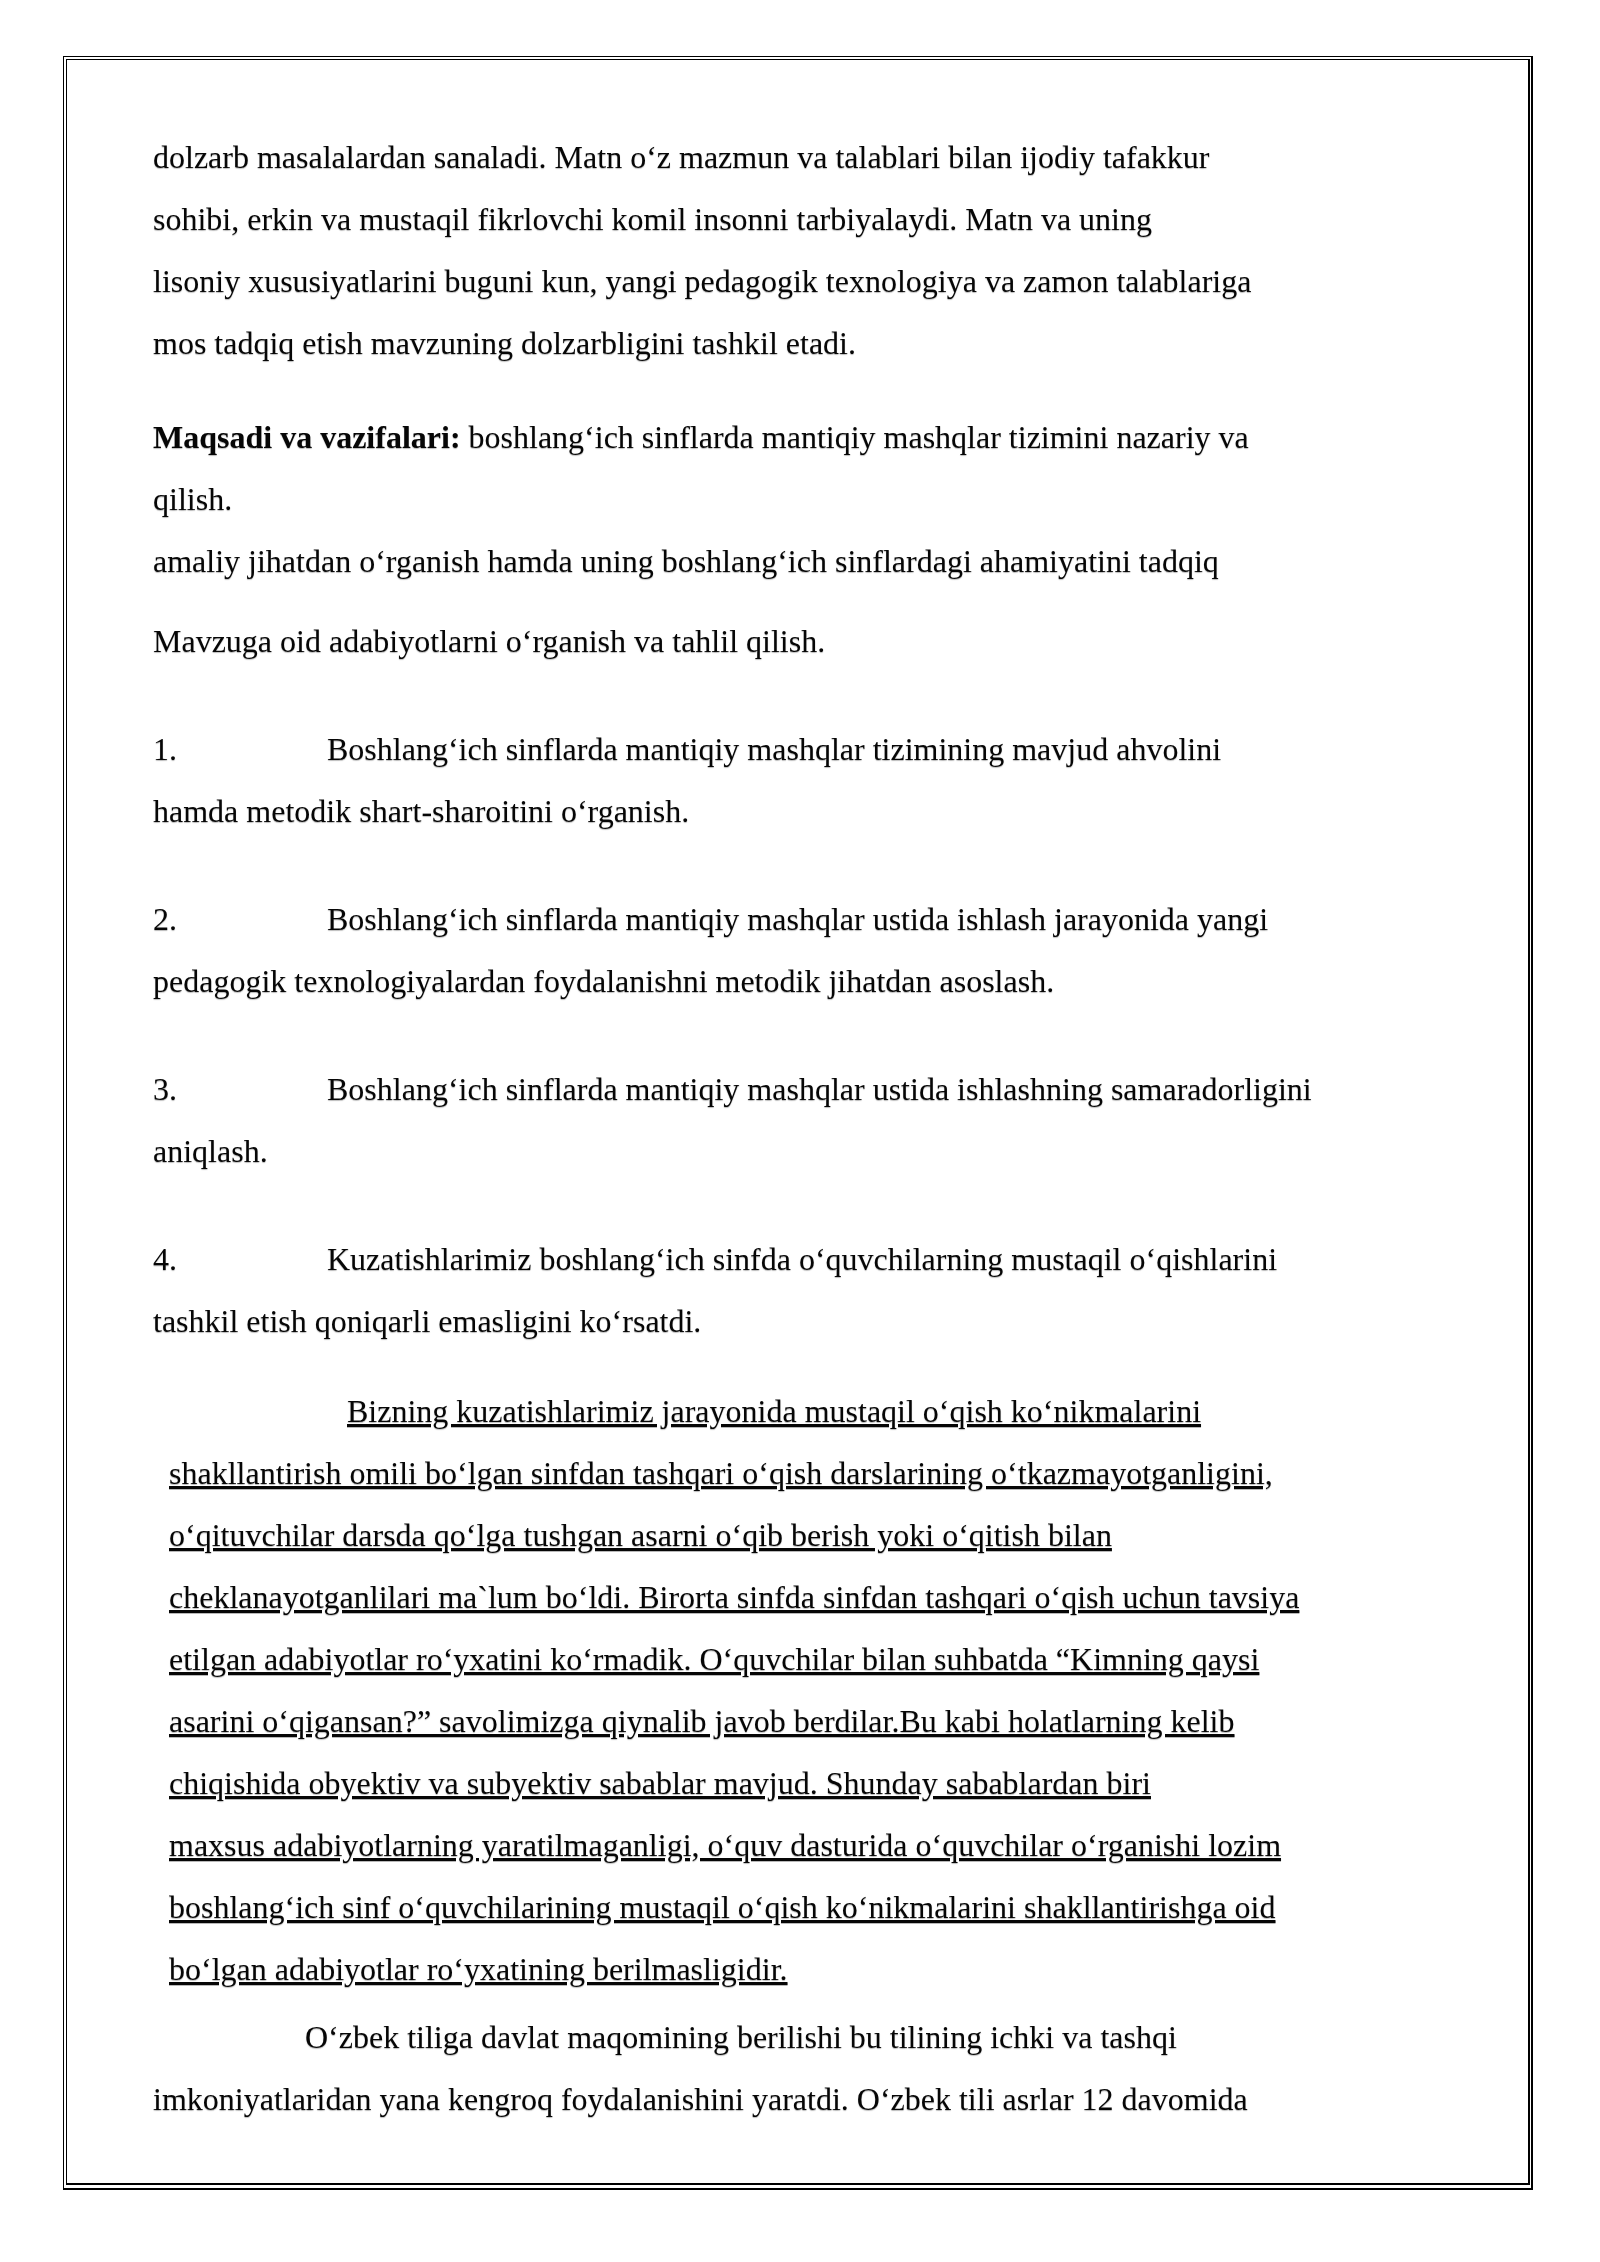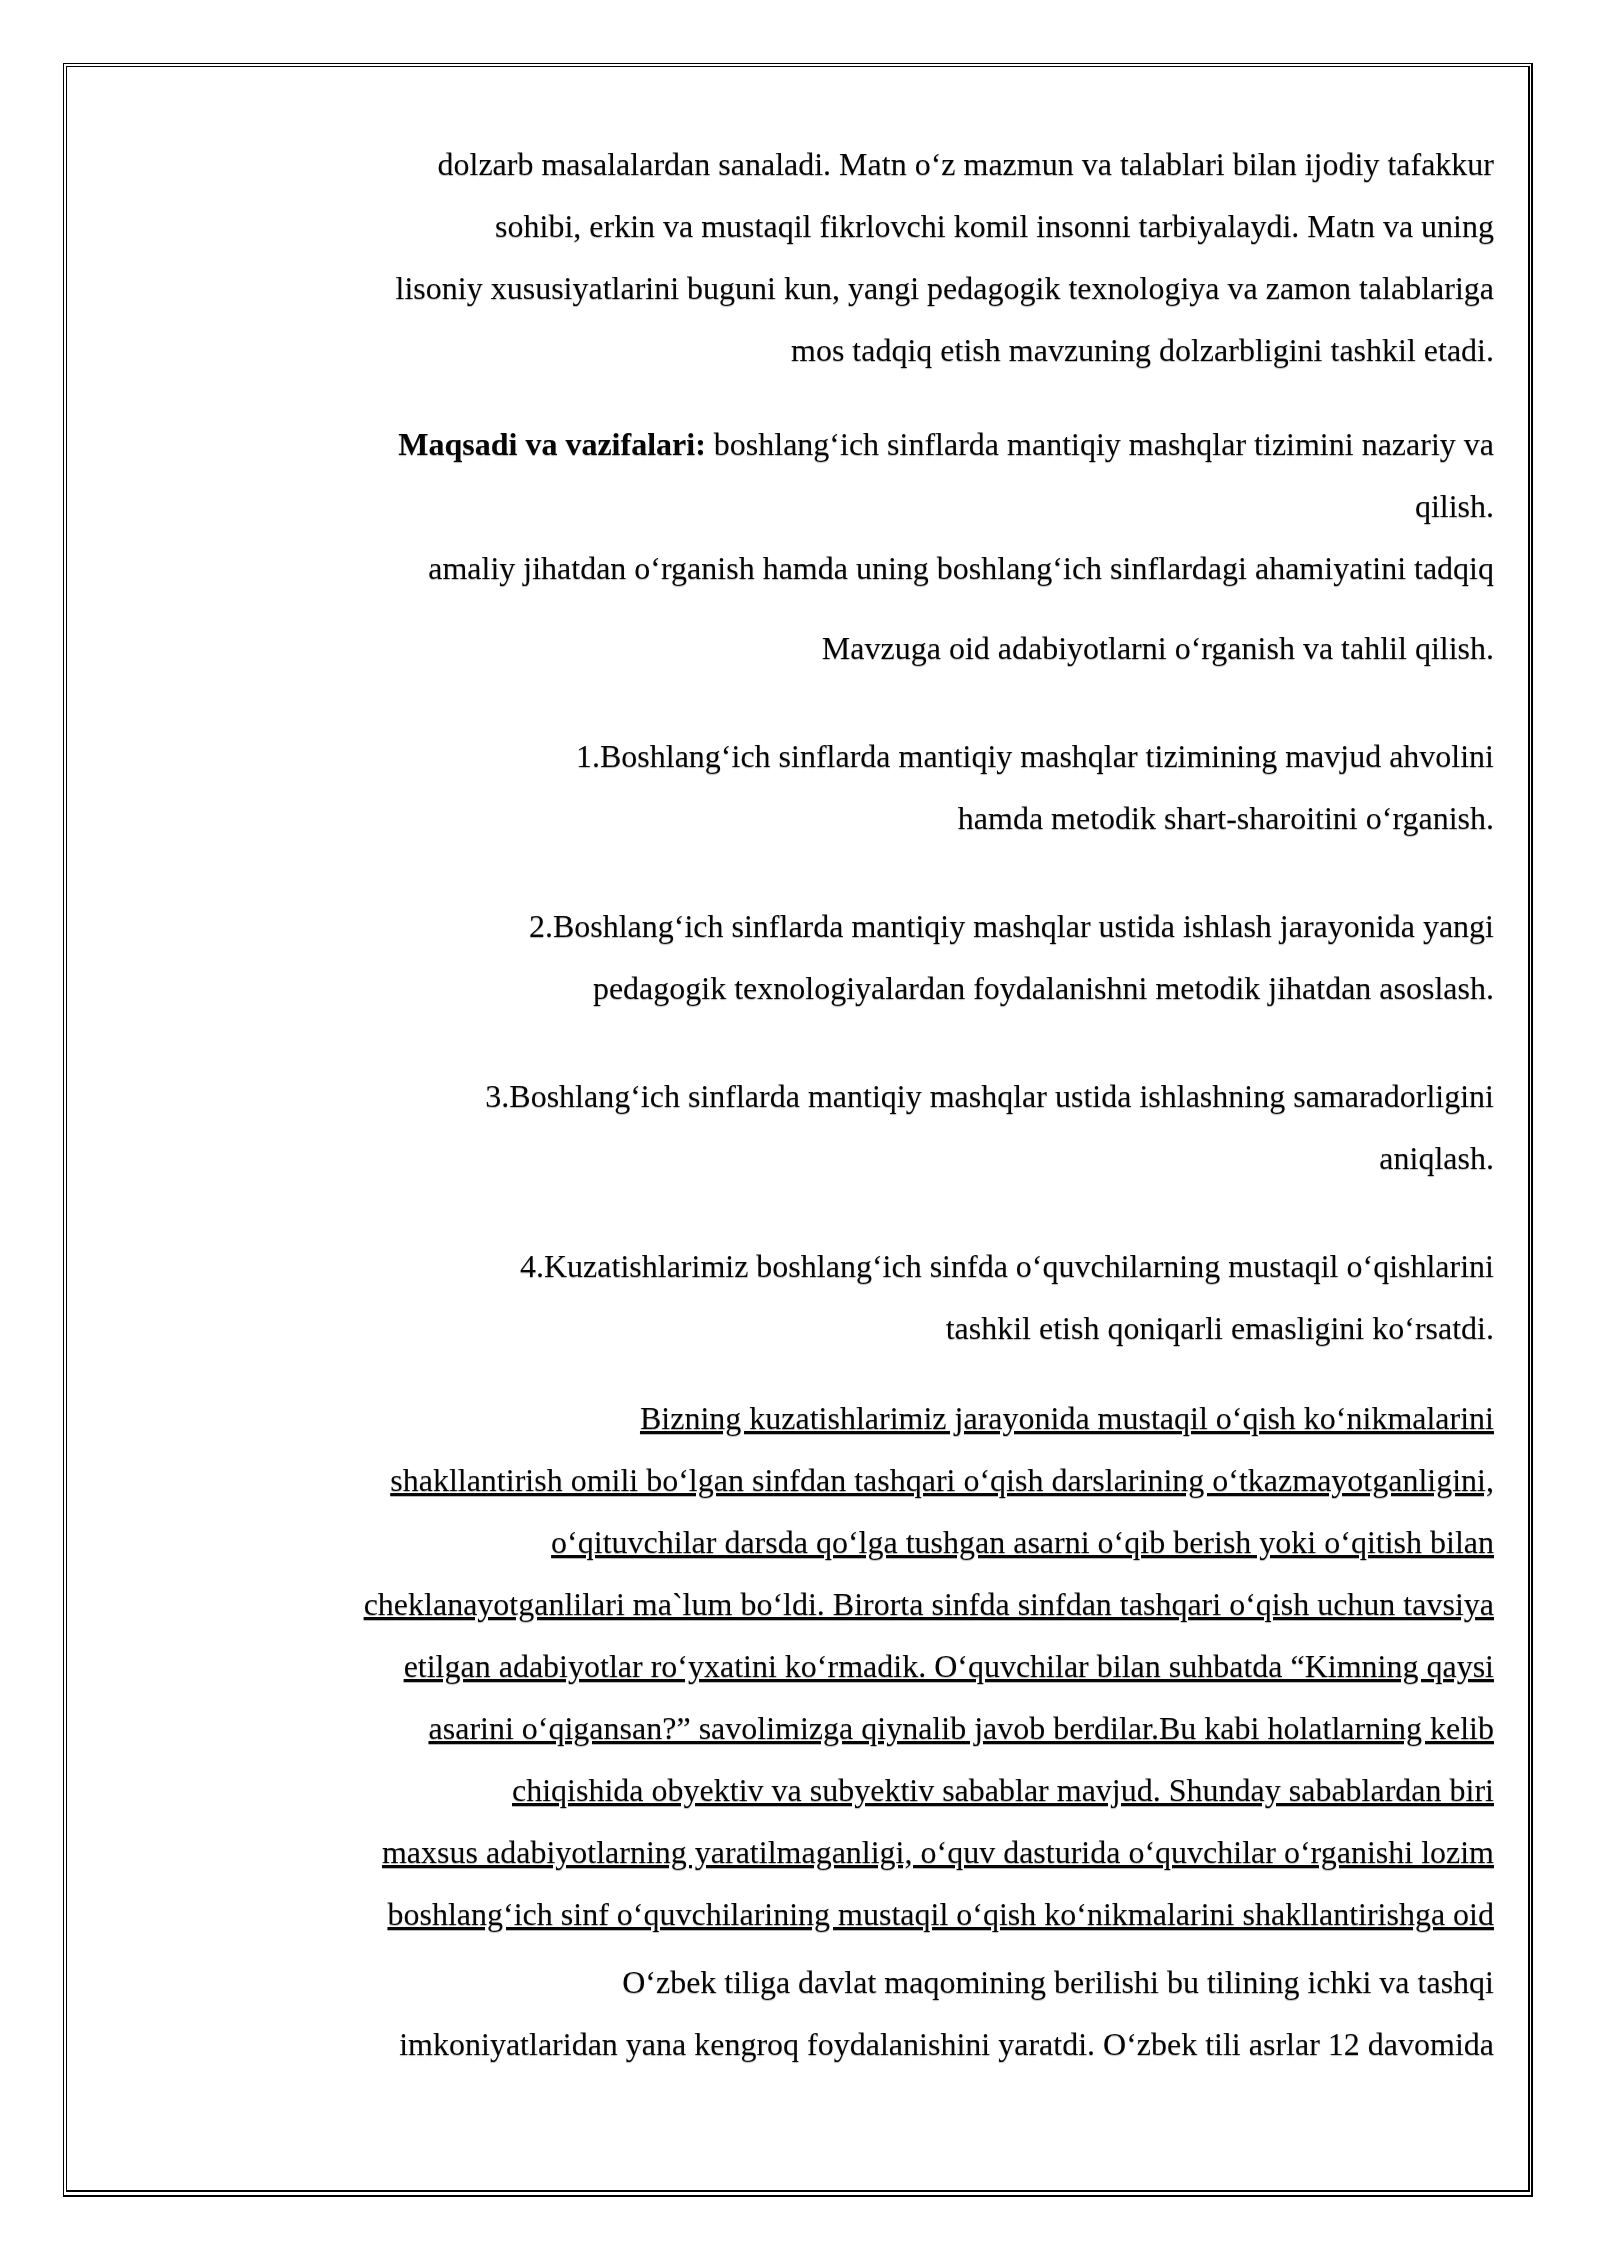--- a/index.html
+++ b/index.html
@@ -12,29 +12,28 @@
     width: 1600px;
     height: 2262px;
     background: #ffffff;
     font-family: "Liberation Serif", "DejaVu Serif", serif;
     color: #060606;
     overflow: hidden;
   }
   .frame {
     position: absolute;
     left: 63px;
-    top: 63px;
+    top: 56px;
     width: 1470px;
     height: 2134px;
     box-sizing: border-box;
     border: 4px double #000000;
     border-right: 5px double #000000;
     border-bottom: 7px double #000000;
     padding: 66px 34px 40px 86px;
-    text-align: right;
   }
   .content {
     width: 100%;
     height: 100%;
     overflow: hidden;
   }
   .line {
     font-size: 32px;
     line-height: 62px;
     white-space: nowrap;
@@ -101,20 +100,21 @@
       <div class="para-observe">
         <div class="line first-indent-lg">Bizning kuzatishlarimiz jarayonida mustaqil o‘qish ko‘nikmalarini</div>
         <div class="line">shakllantirish omili bo‘lgan sinfdan tashqari o‘qish darslarining o‘tkazmayotganligini,</div>
         <div class="line">o‘qituvchilar darsda qo‘lga tushgan asarni o‘qib berish yoki o‘qitish bilan</div>
         <div class="line">cheklanayotganlilari ma`lum bo‘ldi. Birorta sinfda sinfdan tashqari o‘qish uchun tavsiya</div>
         <div class="line">etilgan adabiyotlar ro‘yxatini ko‘rmadik. O‘quvchilar bilan suhbatda “Kimning qaysi</div>
         <div class="line">asarini o‘qigansan?” savolimizga qiynalib javob berdilar.Bu kabi holatlarning kelib</div>
         <div class="line">chiqishida obyektiv va subyektiv sabablar mavjud. Shunday sabablardan biri</div>
         <div class="line">maxsus adabiyotlarning yaratilmaganligi, o‘quv dasturida o‘quvchilar o‘rganishi lozim</div>
         <div class="line">boshlang‘ich sinf o‘quvchilarining mustaqil o‘qish ko‘nikmalarini shakllantirishga oid</div>
+        <div class="line">bo‘lgan adabiyotlar ro‘yxatining berilmasligidir.</div>
       </div>
 
       <div class="para-uzbek">
         <div class="line first-indent-md">O‘zbek tiliga davlat maqomining berilishi bu tilining ichki va tashqi</div>
         <div class="line">imkoniyatlaridan yana kengroq foydalanishini yaratdi. O‘zbek tili asrlar 12 davomida</div>
       </div>
 
     </div>
   </div>
 </div>

